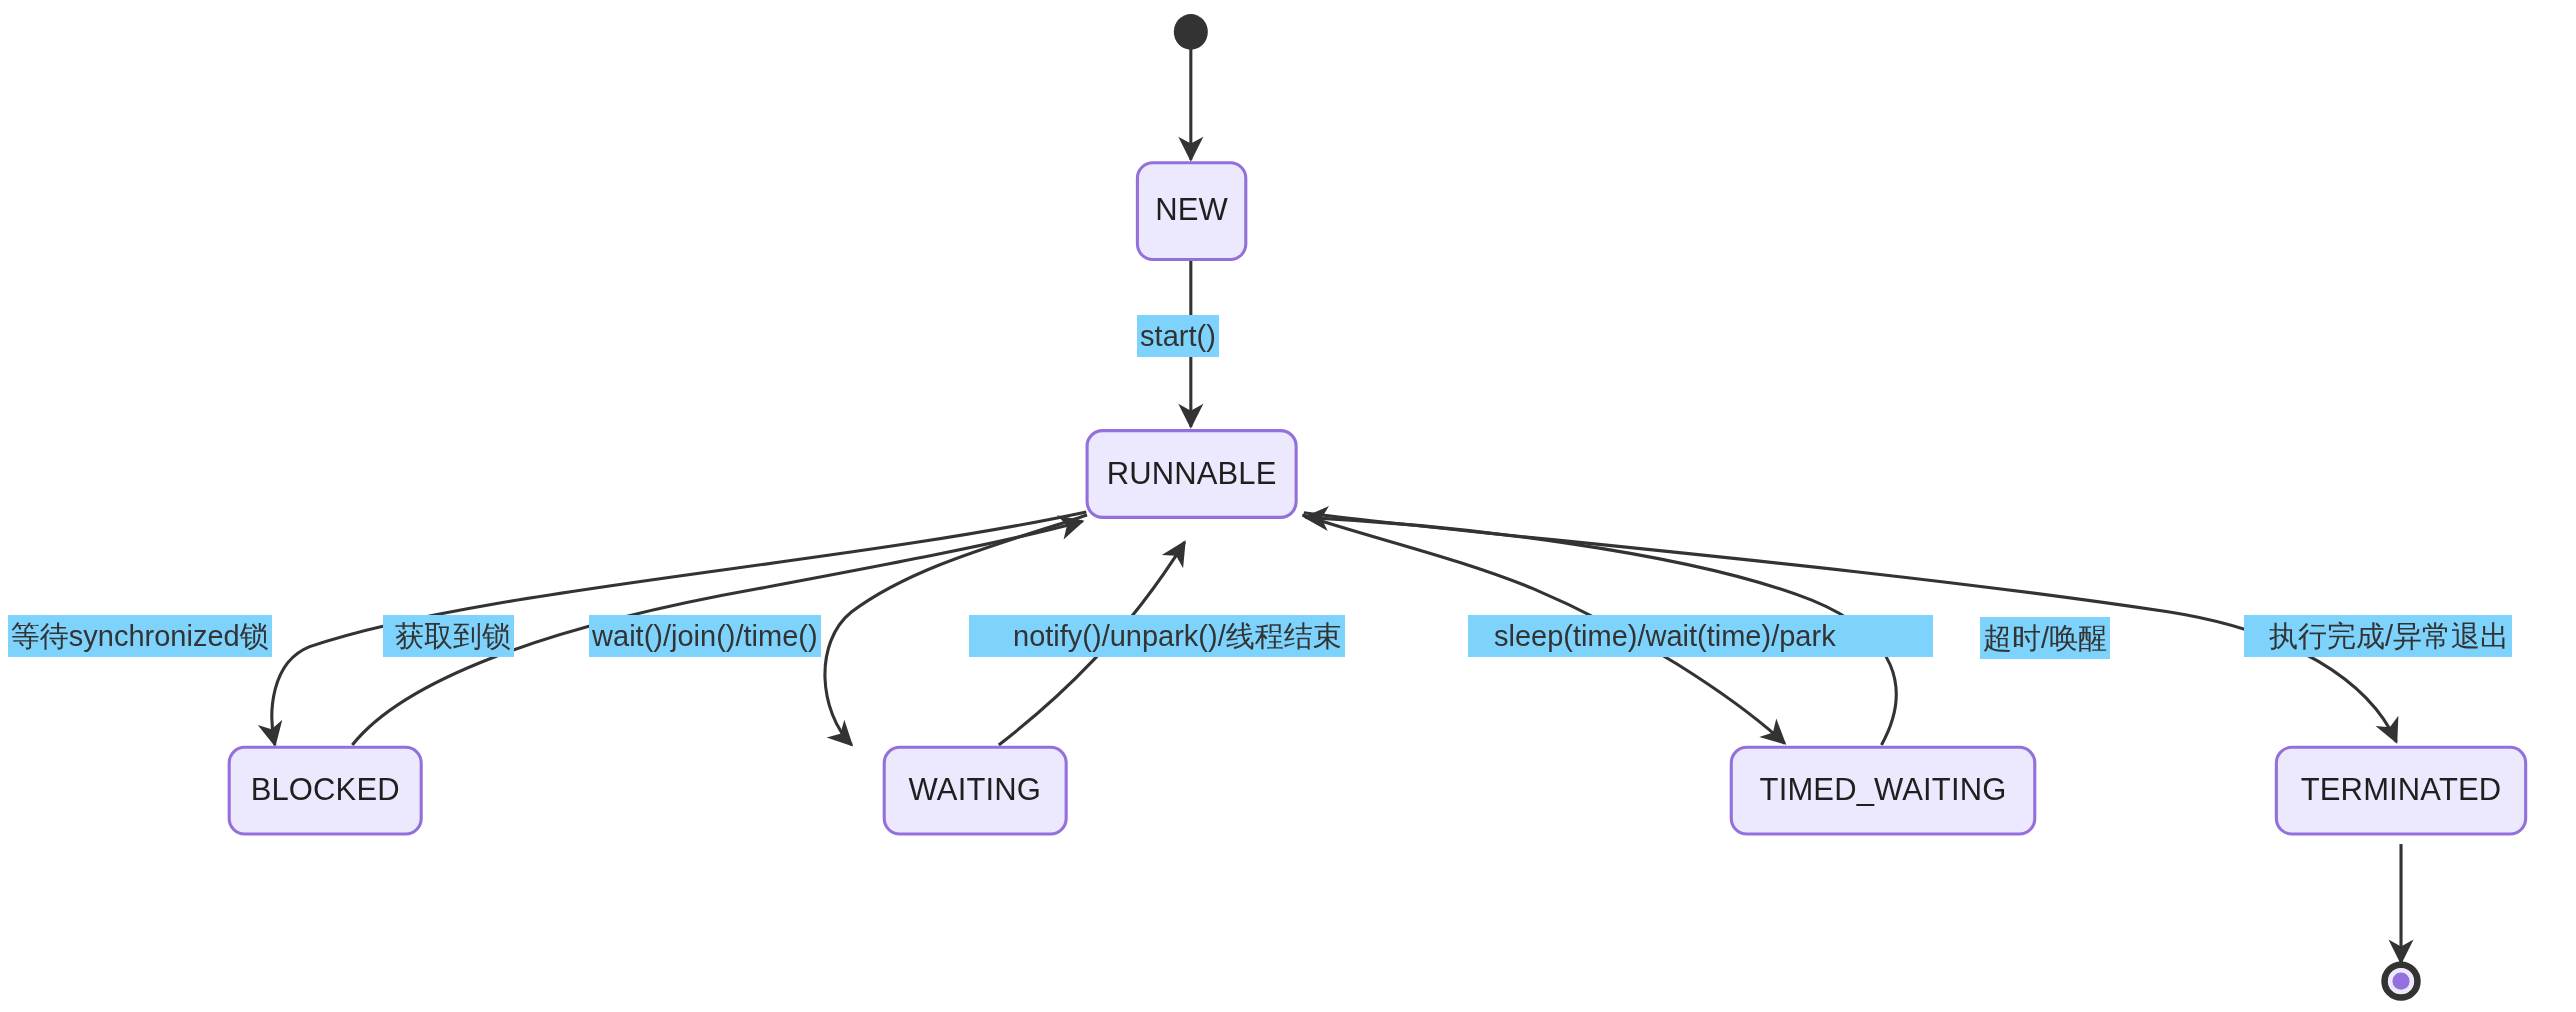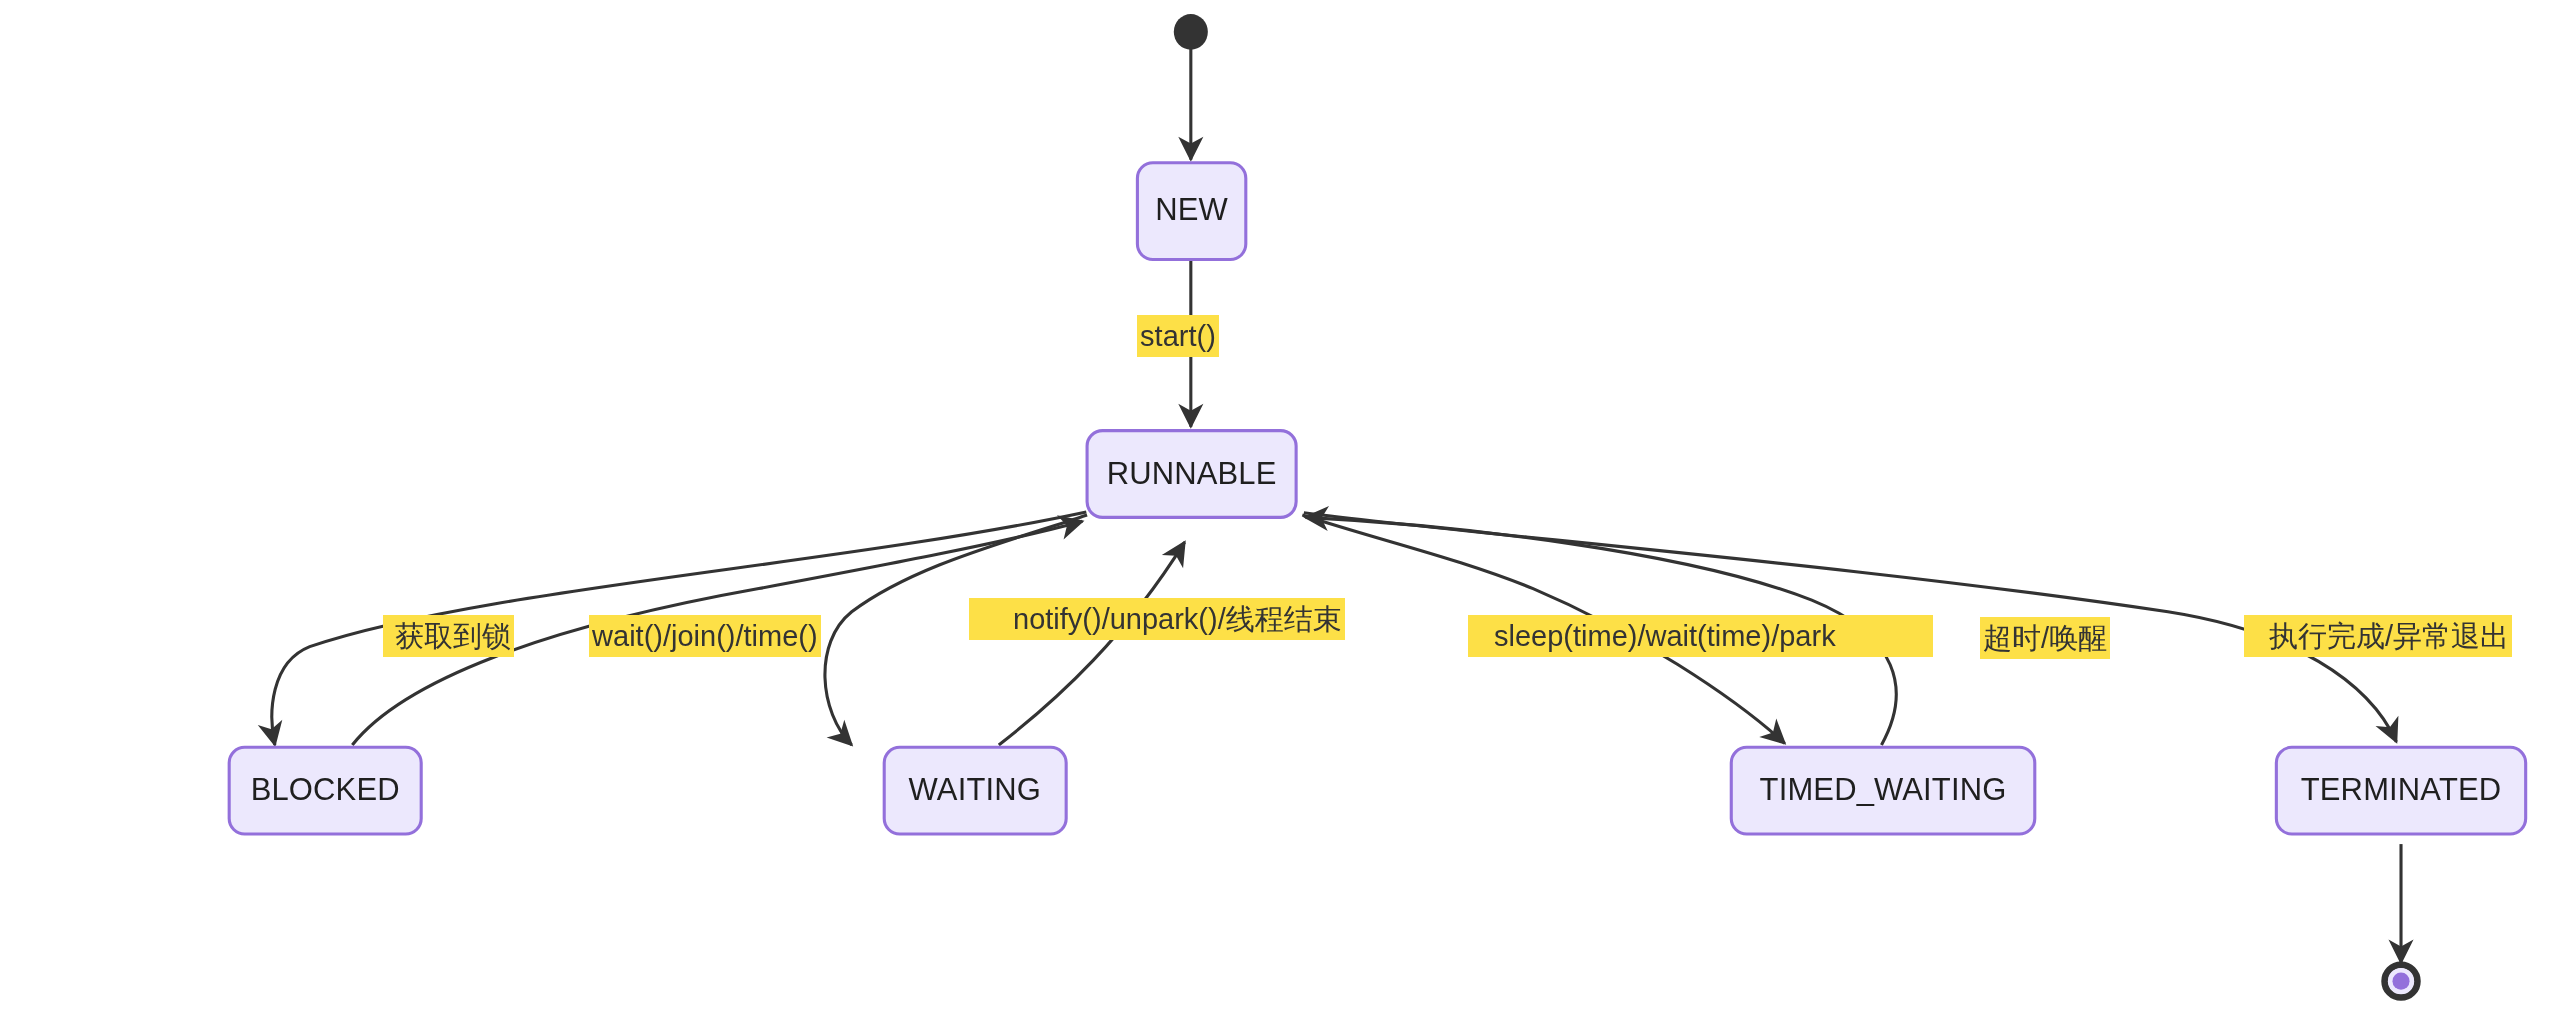--- a/index.html
+++ b/index.html
@@ -60,21 +60,21 @@
     fill: #ECE8FD;
     stroke: none;
   }
   .end-inner {
     fill: #9370DB;
     stroke: none;
   }
   
   .edge-label {
     position: absolute;
-    background: #fde047;
+    background: #7dd3fc;
     color: #333333;
     font-family: "Liberation Sans", "DejaVu Sans", sans-serif;
     font-size: 29px;
     line-height: 1.35;
     white-space: nowrap;
     padding: 1.5px 3.1px;
     box-sizing: border-box;
     overflow: hidden;
   }
   .edge-label.clipped {
@@ -150,26 +150,27 @@
 
     <g>
       <circle class="end-outer" cx="3101" cy="1267" r="21"></circle>
       <circle class="end-mid" cx="3101" cy="1267" r="17"></circle>
       <circle class="end-inner" cx="3101" cy="1267" r="11"></circle>
     </g>
   </svg>
 
   <div class="edge-label" style="left:1137px; top:315px;">start()</div>
 
+  <div class="edge-label" style="left:7.7px; top:615px;">等待synchronized锁</div>
 
   <div class="edge-label" style="left:383px; top:615px;padding-left:12px;">获取到锁</div>
 
   <div class="edge-label" style="left:589px; top:615px;">wait()/join()/time()</div>
 
-  <div class="edge-label" style="left:969px; top:598px;padding-left:44px;">notify()/unpark()/线程结束</div>
+  <div class="edge-label" style="left:969px; top:615px;padding-left:44px;">notify()/unpark()/线程结束</div>
 
   <div class="edge-label clipped" style="left:1468px; top:615px; width:465px;">sleep(time)/wait(time)/park</div>
 
   <div class="edge-label" style="left:1980px; top:617px;">超时/唤醒</div>
 
   <div class="edge-label" style="left:2244px; top:615px;padding-left:25px;">执行完成/异常退出</div>
 
 </div>
 
 

